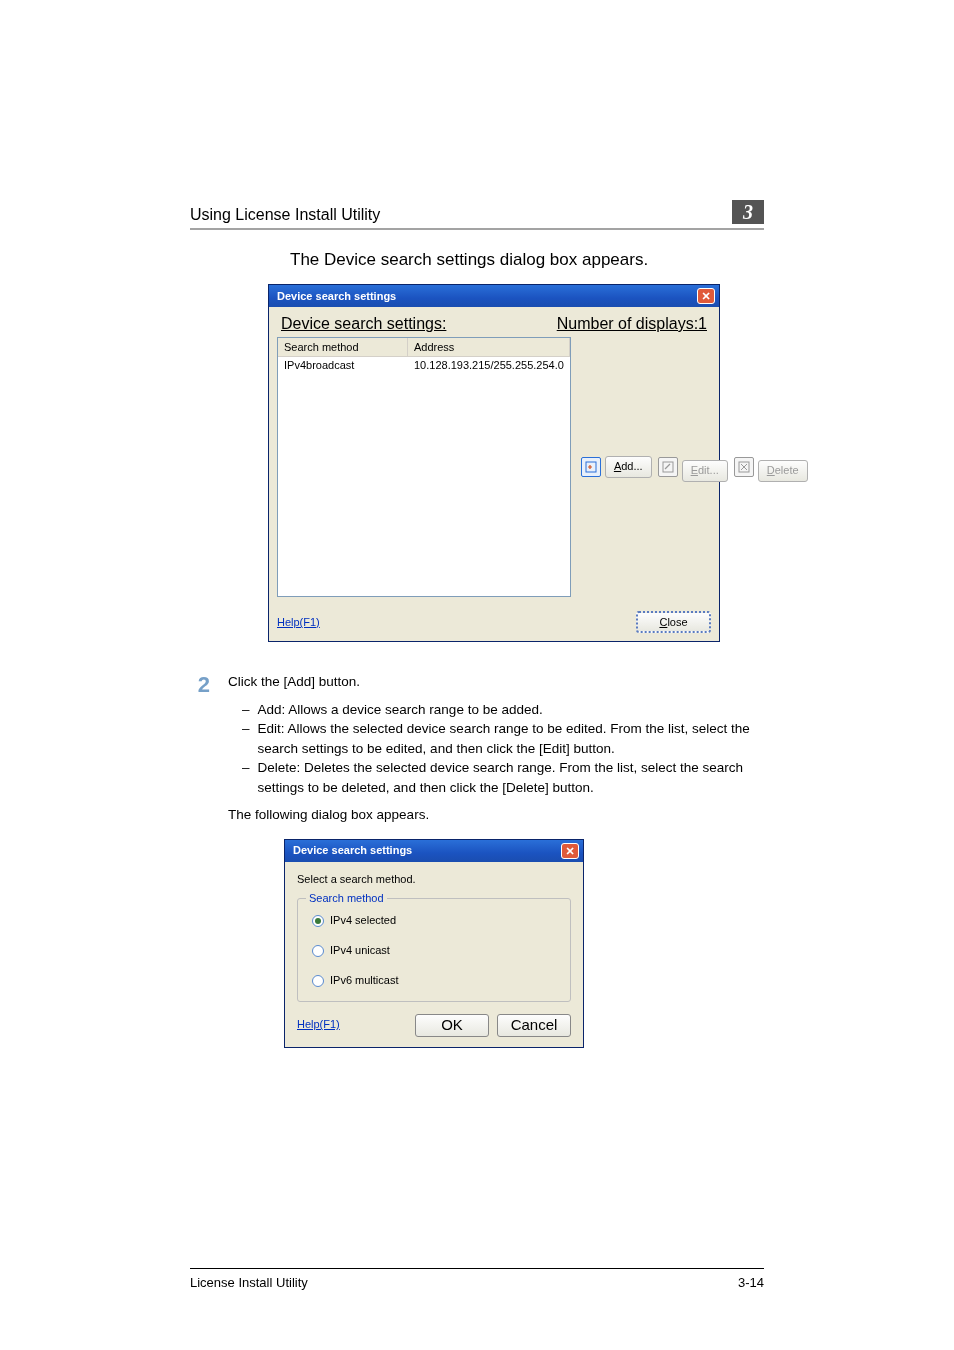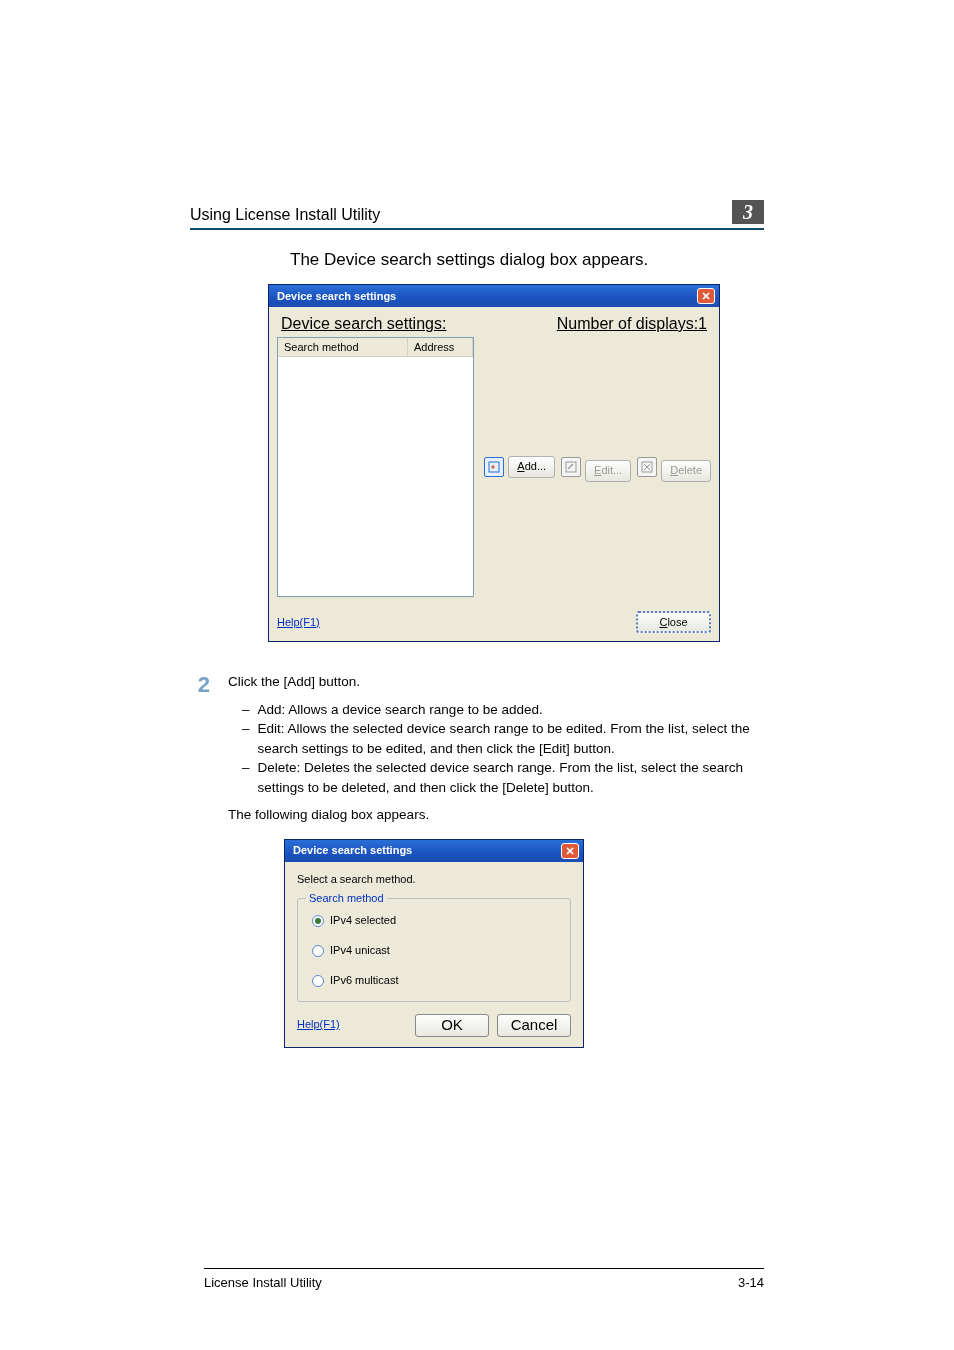--- a/index.html
+++ b/index.html
@@ -16,21 +16,21 @@
     width: 954px;
     height: 1350px;
     padding: 200px 190px 60px 190px;
     box-sizing: border-box;
     position: relative;
   }
   .header-row {
     display: flex;
     justify-content: space-between;
     align-items: flex-end;
-    border-bottom: 2px solid #0c4a6e;
+    border-bottom: 2px solid #a3a3a3;
     padding-bottom: 4px;
     margin-bottom: 20px;
   }
   .chapter-badge {
     background: #545454;
     color: #fff;
     width: 32px;
     height: 24px;
     display: flex;
     align-items: center;
@@ -305,21 +305,21 @@
     border: 1px solid #888;
     background: linear-gradient(#fdfdfd, #e8e8e0);
     font-size: 15px;
     text-align: center;
     line-height: 19px;
     border-radius: 3px;
   }
   .footer {
     position: absolute;
     bottom: 60px;
-    left: 204px;
+    left: 190px;
     right: 190px;
     border-top: 1px solid #000;
     padding-top: 6px;
     display: flex;
     justify-content: space-between;
     font-size: 13px;
   }
   .underline-first::first-letter {
     text-decoration: underline;
   }
@@ -345,20 +345,24 @@
       <div class="dlg-toprow">
         <span>Device search settings:</span>
         <span>Number of displays:1</span>
       </div>
       <div class="middle-row">
         <div class="listbox">
           <div class="lb-header">
             <div class="lb-col1">Search method</div>
             <div class="lb-col2">Address</div>
           </div>
+          <div class="lb-row">
+            <div class="lb-cell1">IPv4broadcast</div>
+            <div class="lb-cell2">10.128.193.215/255.255.254.0</div>
+          </div>
         </div>
         <div class="sidebuttons">
           <div class="iconbtn-row">
             <div class="iconbox active">
               <svg width="12" height="12" viewBox="0 0 12 12">
                   <rect x="1" y="1" width="10" height="10" fill="none" stroke="#2a6fd8" stroke-width="1"></rect>
                   <path d="M3 6 L7 6 M5 4 L5 8" stroke="#d05020" stroke-width="1.2"></path>
                 </svg>
             </div>
             <div class="sidebtn underline-first">Add...</div>

